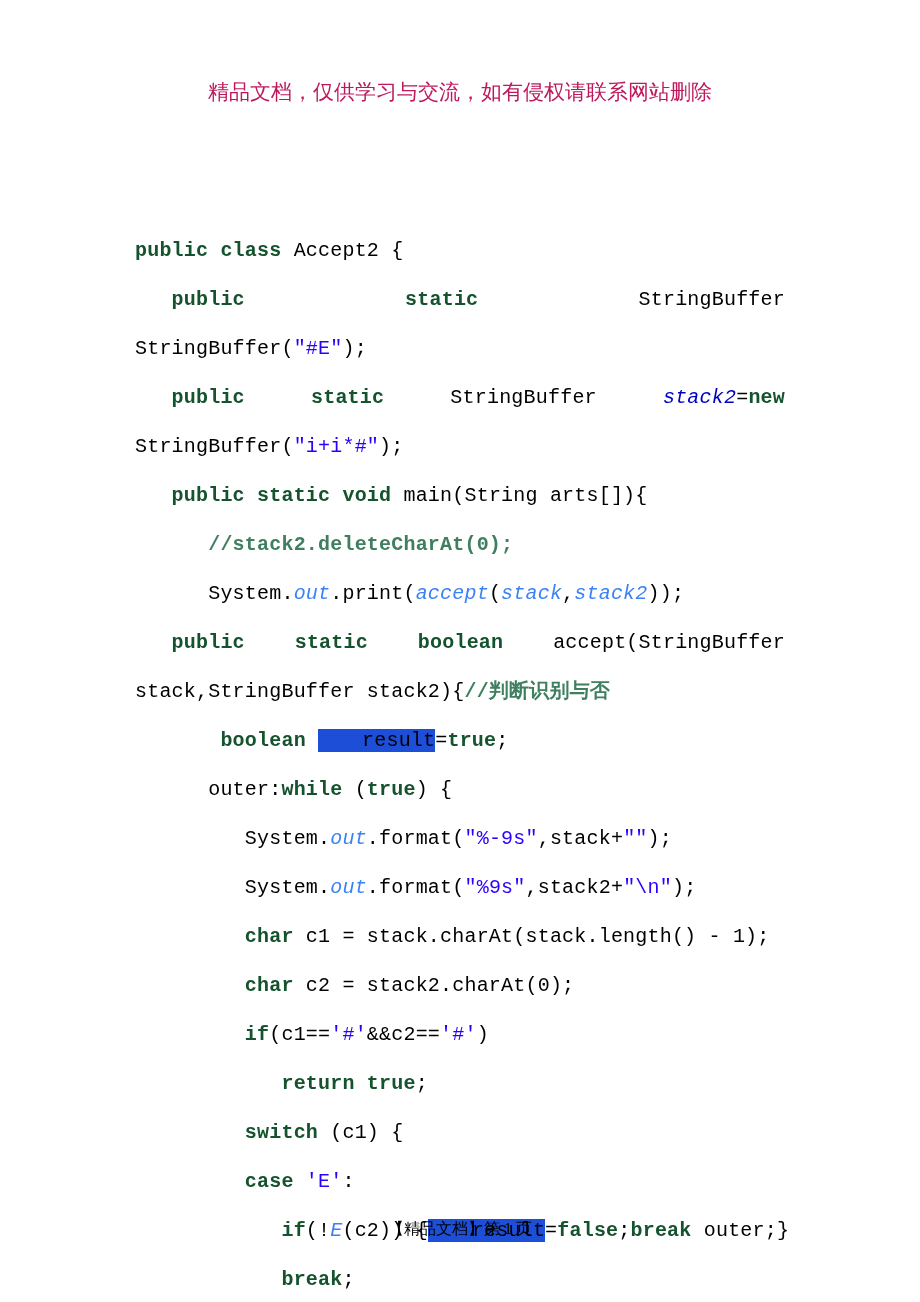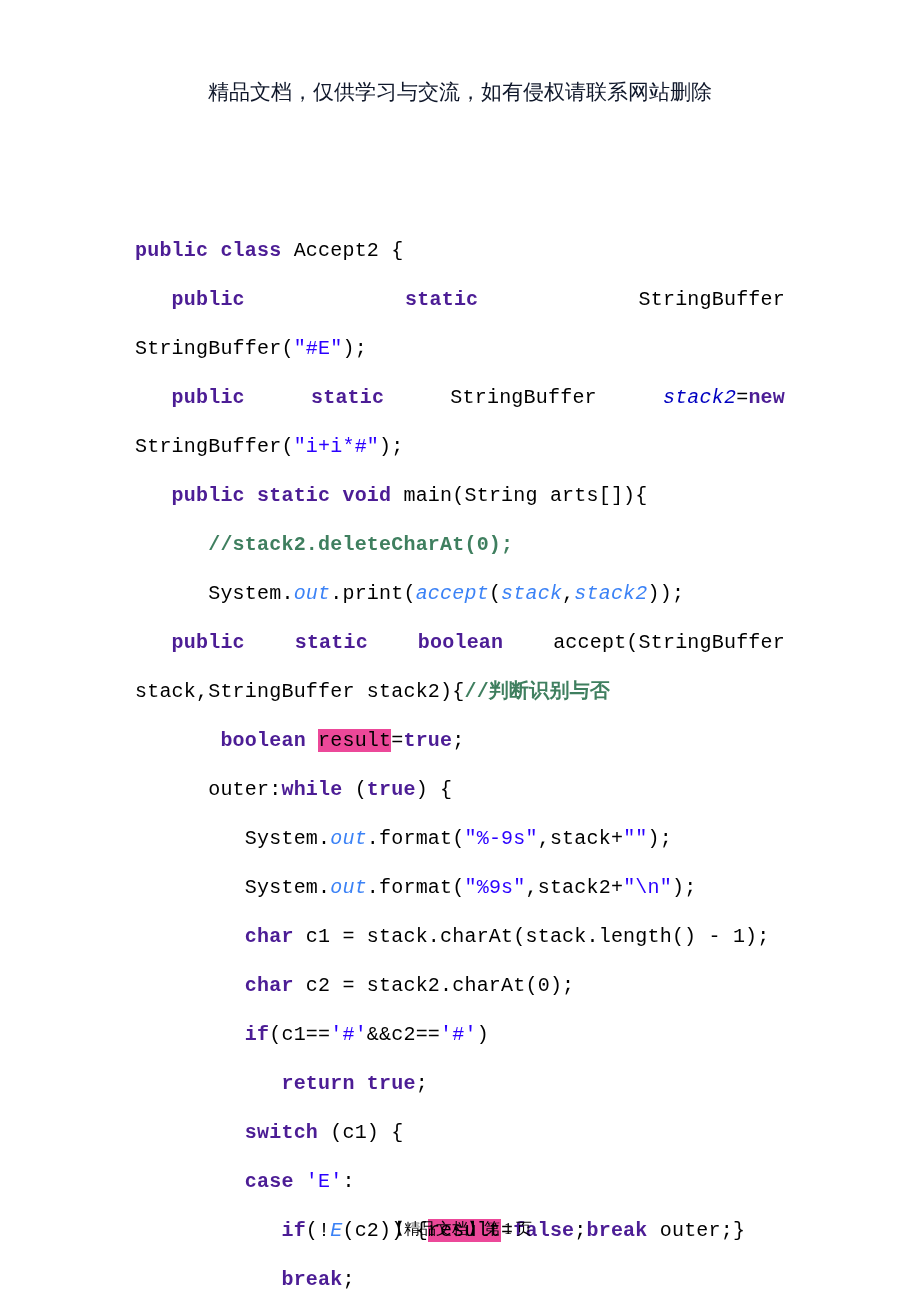--- a/index.html
+++ b/index.html
@@ -6,37 +6,37 @@
 body {
   width: 920px;
   height: 1302px;
   background: #fff;
   font-family: "Consolas", "Courier New", monospace;
   position: relative;
 }
 .page-header {
   font-family: "SimSun", "宋体", serif;
   font-size: 21px;
-  color: #0f172a;
+  color: #be185d;
   text-align: center;
   padding-top: 78px;
 }
 .code-content {
   padding: 120px 135px 0 135px;
   font-size: 20px;
   line-height: 2.45;
   color: #000;
 }
 .code-line { white-space: pre; letter-spacing: 0.2px; }
-.kw { color: #4c1d95; font-weight: bold; }
+.kw { color: #14532d; font-weight: bold; }
 .str { color: #2a00ff; }
 .cm { color: #3f7f5f; font-weight: bold; }
 .field { color: #0000c0; font-style: italic; }
 .static-ref { color: #3b82f6; font-style: italic; }
-.hl { background: #ec4899; }
+.hl { background: #1d4ed8; padding-left: 44px; }
 .justify { display: flex; justify-content: space-between; }
 .justify > span { white-space: pre; }
 .page-footer {
   position: absolute;
   bottom: 62px;
   left: 0;
   width: 100%;
   text-align: center;
   font-family: "SimSun", "宋体", serif;
   font-size: 16px;

